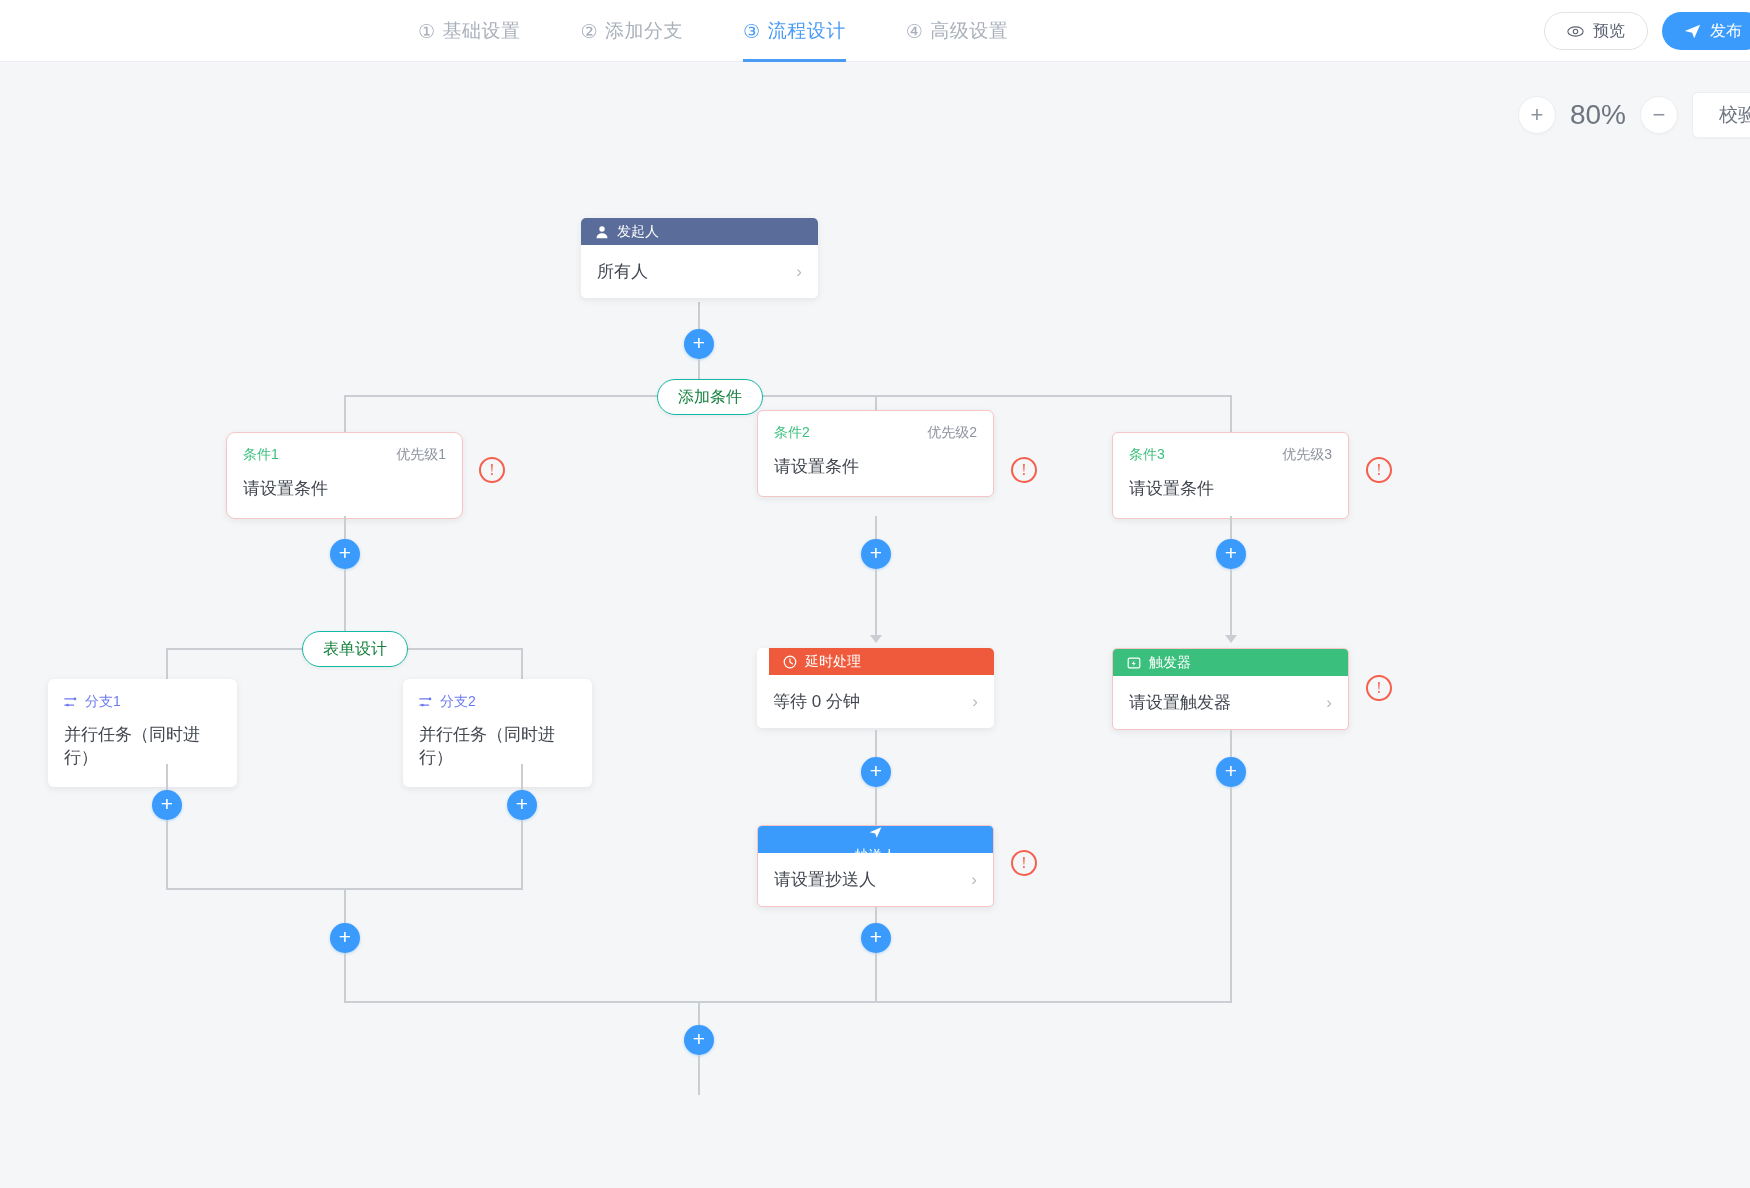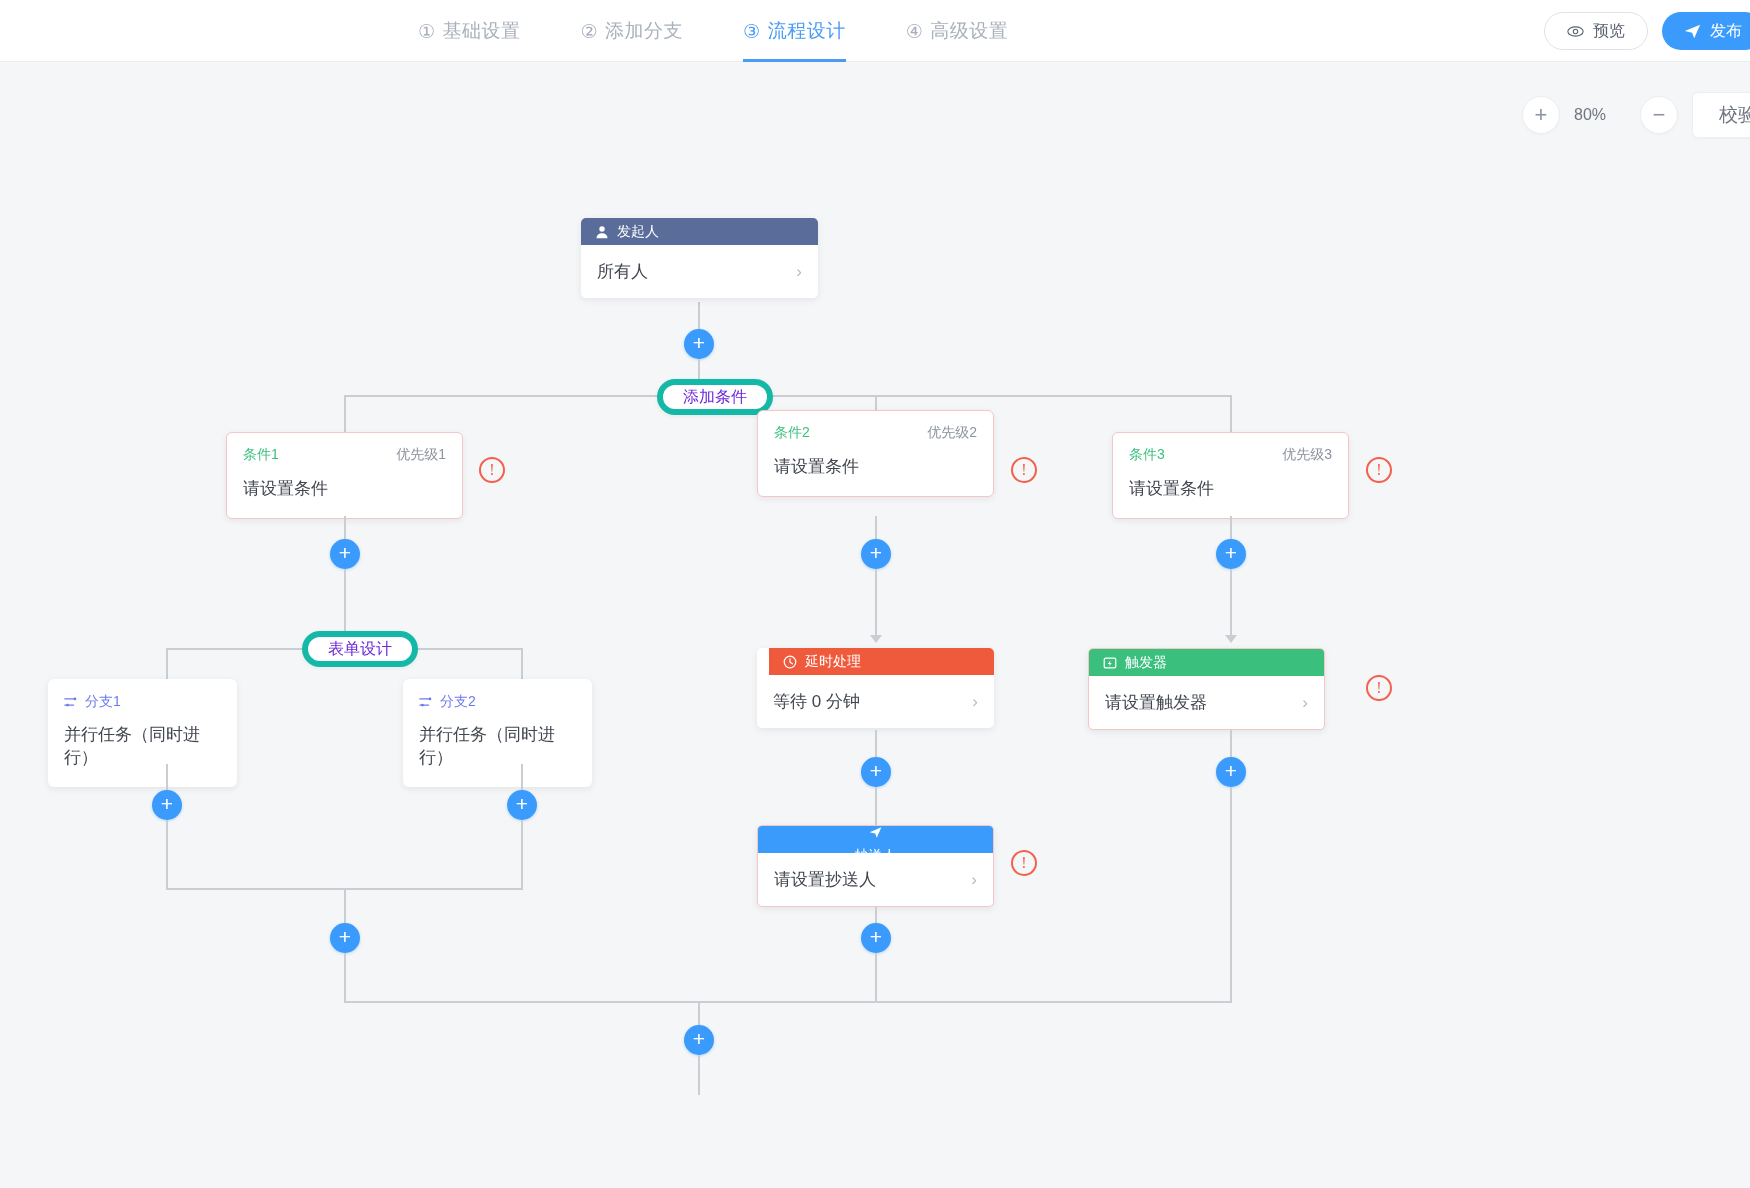--- a/index.html
+++ b/index.html
@@ -44,21 +44,21 @@
 
   
   .zoombar { position: absolute; top: 92px; right: -72px; display: flex; align-items: center; gap: 14px; }
   .zoom-circle {
     width: 38px; height: 38px; border-radius: 50%;
     background: #fff; border: 1px solid #eceef1;
     display: flex; align-items: center; justify-content: center;
     color: #8c93a0; font-size: 22px; cursor: pointer; line-height: 1;
     box-shadow: 0 1px 2px rgba(0,0,0,0.03);
   }
-  .zoom-pct { font-size: 16px; color: #6f7580; min-width: 52px; text-align: left; }
+  .zoom-pct { font-size: 28px; color: #6f7580; min-width: 52px; text-align: center; }
   .btn-validate {
     height: 46px; padding: 0 26px; border-radius: 6px;
     background: #fff; border: 1px solid #eceef1; color: #6f7580;
     font-size: 19px; display: flex; align-items: center; cursor: pointer;
     box-shadow: 0 1px 2px rgba(0,0,0,0.03); white-space: nowrap;
   }
 
   
   .canvas { position: absolute; top: 62px; left: 0; width: 1750px; height: 1126px; }
   .line { position: absolute; background: #cacdd2; }
@@ -122,21 +122,21 @@
   
   .plus {
     position: absolute; width: 30px; height: 30px; border-radius: 50%;
     background: #3a9bfc; color: #fff; font-size: 21px; line-height: 28px;
     text-align: center; cursor: pointer; box-shadow: 0 1px 3px rgba(58,155,252,0.35);
     user-select: none;
   }
   
   .pill {
     position: absolute; height: 36px; padding: 0 20px; border-radius: 18px;
-    background: #fff; border: 6px solid #14b8a6; color: #6d28d9;
+    background: #fff; border: 1px solid #14b8a6; color: #15803d;
     font-size: 16px; display: flex; align-items: center; justify-content: center;
     cursor: pointer; box-shadow: 0 1px 4px rgba(20,30,60,0.07); white-space: nowrap;
   }
   
   .warn {
     position: absolute; width: 26px; height: 26px; border-radius: 50%;
     border: 2px solid #f4604d; color: #f4604d;
     font-size: 16px; line-height: 22px; text-align: center;
     font-family: "Liberation Serif", serif; background: transparent;
   }
@@ -213,21 +213,21 @@
       <div class="node-body">
         <span>所有人</span>
         <span class="chev">›</span>
       </div>
     </div>
 
     <div class="line hline" style="left:344px; top:333px; width:888px;"></div>
     <div class="pill" style="left:657px; top:317px;">添加条件</div>
 
     <div class="line vline" style="left:344px; top:333px; height:42px;"></div>
-    <div class="cond" style="left:226px; top:370px;">
+    <div class="cond" style="left:226px; top:370px;border-radius:9px;">
       <div class="cond-head">
         <span class="cond-name">条件1</span>
         <span class="cond-prio">优先级1</span>
       </div>
       <div class="cond-body">请设置条件</div>
     </div>
     <div class="warn" style="left:479px; top:395px;">!</div>
     <div class="line vline" style="left:344px; top:454px; height:38px;"></div>
     <div class="plus" style="left:330px; top:477px;">+</div>
     <div class="line vline" style="left:344px; top:507px; height:80px;"></div>
@@ -337,21 +337,21 @@
         <span class="cond-prio">优先级3</span>
       </div>
       <div class="cond-body">请设置条件</div>
     </div>
     <div class="warn" style="left:1366px; top:395px;">!</div>
     <div class="line vline" style="left:1230px; top:454px; height:38px;"></div>
     <div class="plus" style="left:1216px; top:477px;">+</div>
     <div class="line vline" style="left:1230px; top:507px; height:72px;"></div>
     <div class="arrow" style="left:1225px; top:573px;"></div>
 
-    <div class="node err" style="left:1088px; top:586px;">
+    <div class="node err" style="left:1112px; top:586px;">
       <div class="node-head trigger">
         <span class="hd-ic">
           <svg viewBox="0 0 16 16" width="14" height="14">
               <rect x="1.4" y="2.4" width="13.2" height="11.2" rx="1.6" fill="none" stroke="#fff" stroke-width="1.4"></rect>
               <path d="M8.6 4.8 5.4 9h2.3l-1 3.1L10 8h-2.3Z" fill="#fff"></path>
             </svg>
         </span>
         <span>触发器</span>
       </div>
       <div class="node-body">

